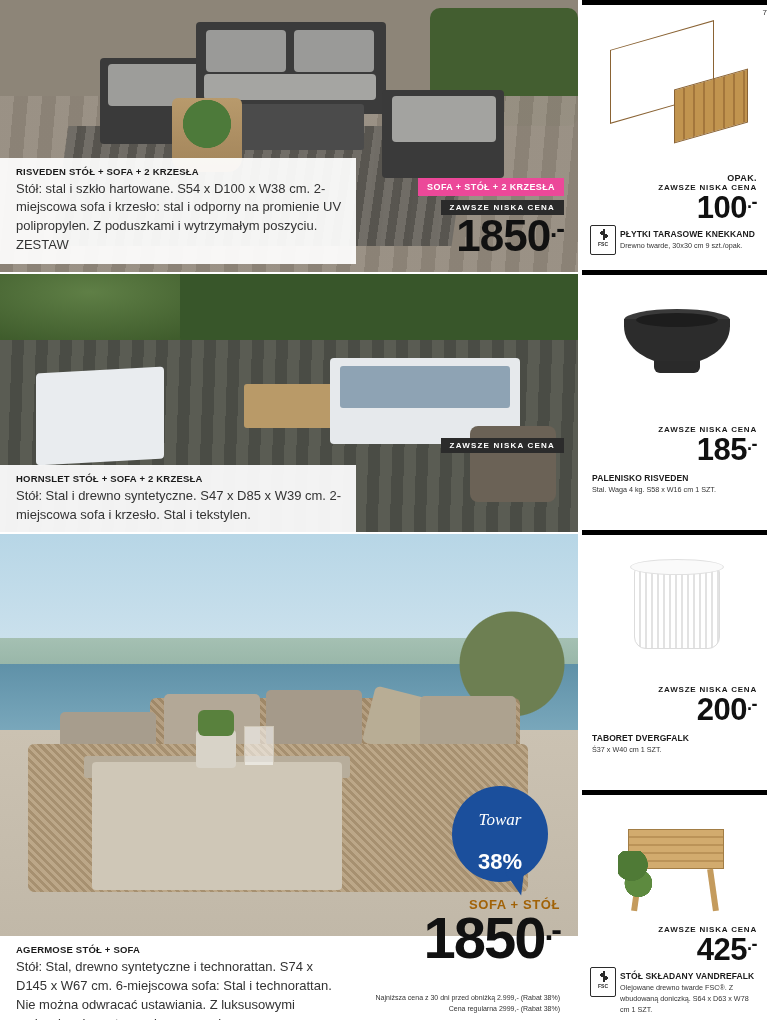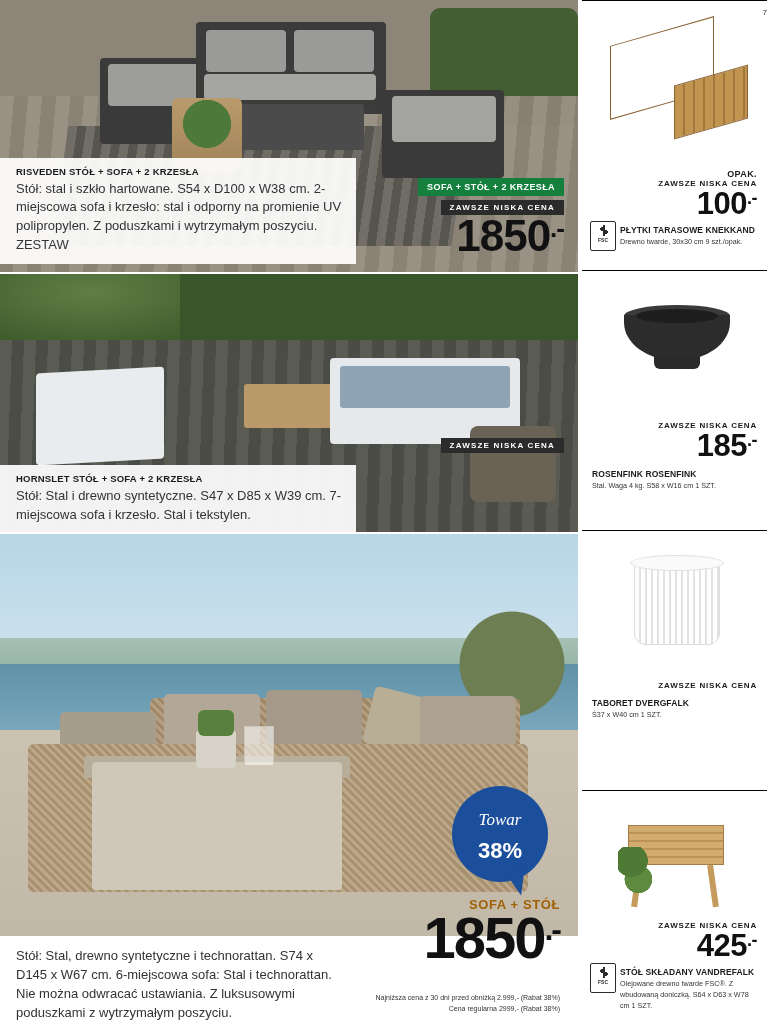--- a/index.html
+++ b/index.html
@@ -100,21 +100,21 @@
   .white-caption {
     position: absolute; left: 0; background: rgba(255,255,255,.93);
     padding: 8px 10px 9px 16px;
     margin-top: 20px;
   }
   .cap-title { font-size: 9.5px; font-weight: bold; letter-spacing: .2px; color: #1a1a1a; }
   .cap-desc { font-size: 13px; line-height: 1.45; color: #333; margin-top: 3px; max-width: 330px; }
 
   .price-block { position: absolute; text-align: right; color: #111; }
   .price-tag-dark {
-    display: inline-block; background: #15803d; color: #fff;
+    display: inline-block; background: #ec4899; color: #fff;
     font-size: 9px; font-weight: bold; letter-spacing: .4px; padding: 4px 9px;
   }
   .price-always {
     display: inline-block; background: #2b2b2b; color: #fff;
     font-size: 8px; font-weight: bold; letter-spacing: 1.2px; padding: 3px 9px; margin-top: 2px;
   }
   .price-num {
     font-size: 44px; font-weight: bold; line-height: .95; letter-spacing: -1px; color: #111;
   }
   .price-num .dash { font-size: 26px; vertical-align: 14px; }
@@ -130,27 +130,27 @@
   .rabat {
     position: absolute; left: 452px; top: 786px; width: 96px; height: 96px;
     background: #1b4f9c; border-radius: 50%; color: #fff; text-align: center;
   }
   .rabat:after {
     content: ""; position: absolute; left: 56px; top: 84px;
     border-left: 10px solid transparent; border-right: 10px solid transparent;
     border-top: 26px solid #1b4f9c; transform: rotate(-14deg);
   }
   .rabat .r1 { font-size: 17px; font-style: italic; margin-top: 24px; font-family: "Liberation Serif", serif; }
-  .rabat .r2 { font-size: 22px; font-weight: bold; margin-top: 8px; }
+  .rabat .r2 { font-size: 22px; font-weight: bold; margin-top: 19px; }
 
   
   .right-col { position: absolute; left: 582px; top: 0; width: 193px; height: 1020px; background: #fff; }
   .page-num { position: absolute; right: 8px; top: 8px; font-size: 8px; color: #333; }
 
-  .rcard { position: absolute; left: 0; width: 185px; border-top: 1px solid #000000; }
+  .rcard { position: absolute; left: 0; width: 185px; border-top: 5px solid #000000; }
   .rcard:first-of-type { border-top: none; }
   .r1c { top: 0;   height: 268px; }
   .r2c { top: 270px; height: 258px; }
   .r3c { top: 530px; height: 258px; }
   .r4c { top: 790px; height: 230px; }
 
   .rimg { position: relative; width: 185px; height: 150px; }
 
   
   .tile-a { position: absolute; left: 28px; top: 30px; width: 104px; height: 74px; transform: skewY(-16deg);
@@ -253,21 +253,21 @@
         <div class="shape cush2"></div>
         <div class="shape planter2"></div>
       </div>
 
       <div class="price-block" style="right:14px; top:160px;">
         <div class="price-always">ZAWSZE NISKA CENA</div>
       </div>
 
       <div class="white-caption" style="bottom:0; padding-bottom:7px;">
         <div class="cap-title">HORNSLET STÓŁ + SOFA + 2 KRZESŁA</div>
-        <div class="cap-desc">Stół: Stal i drewno syntetyczne. S47 x D85 x W39 cm. 7-miejscowa sofa i krzesło. Stal i tekstylen.</div>
+        <div class="cap-desc">Stół: Stal i drewno syntetyczne. S47 x D85 x W39 cm. 2-miejscowa sofa i krzesło. Stal i tekstylen.</div>
       </div>
     </div>
 
     <div class="panel panel-3">
       <div class="photo photo3">
         <div class="shape sky3"></div>
         <div class="shape hills3"></div>
         <div class="shape water3"></div>
         <div class="shape terrace3"></div>
         <div class="shape tree3"></div>
@@ -280,20 +280,21 @@
         <div class="shape sofa3"></div>
         <div class="shape tabletop3"></div>
         <div class="shape table3"></div>
         <div class="shape pot3"></div>
         <div class="shape pot3g"></div>
         <div class="shape lantern3"></div>
       </div>
 
       <div class="p3-bottom">
         <div class="p3-cap">
+          <div class="cap-title">AGERMOSE STÓŁ + SOFA</div>
           <div class="cap-desc">Stół: Stal, drewno syntetyczne i technorattan. S74 x D145 x W67 cm. 6-miejscowa sofa: Stal i technorattan. Nie można odwracać ustawiania. Z luksusowymi poduszkami z wytrzymałym poszyciu.</div>
         </div>
         <div class="fineprint">
           <div>Najniższa cena z 30 dni przed obniżką 2.999,- (Rabat 38%)</div>
           <div>Cena regularna 2999,- (Rabat 38%)</div>
         </div>
       </div>
 
       <div style="position:absolute; right:18px; bottom:56px; text-align:right;">
         <div class="sofa-stol-label">SOFA + STÓŁ</div>
@@ -332,32 +333,33 @@
         <div class="bowl-top"></div>
         <div class="bowl"></div>
         <div class="bowl-in"></div>
         <div class="bowl-base"></div>
       </div>
       <div class="rprice-wrap">
         <div class="always-lbl">ZAWSZE NISKA CENA</div>
         <div class="rprice"><span>185</span><span class="dash">.-</span></div>
       </div>
       <div class="rinfo" style="padding-top:4px;">
-        <div class="rtitle">ROSENFINK ROSENFINK</div>
+        <div class="rtitle">PALENISKO RISVEDEN</div>
         <div class="rdesc">Stal. Waga 4 kg. S58 x W16 cm 1 SZT.</div>
       </div>
     </div>
 
     <div class="rcard r3c">
       <div class="rimg" style="height:150px;">
         <div class="stool"></div>
         <div class="stool-top"></div>
       </div>
       <div class="rprice-wrap">
         <div class="always-lbl">ZAWSZE NISKA CENA</div>
+        <div class="rprice"><span>200</span><span class="dash">.-</span></div>
       </div>
       <div class="rinfo" style="padding-top:4px;">
         <div class="rtitle">TABORET DVERGFALK</div>
         <div class="rdesc">Ś37 x W40 cm 1 SZT.</div>
       </div>
     </div>
 
     <div class="rcard r4c">
       <div class="rimg" style="height:130px;">
         <div class="plbox"></div>

